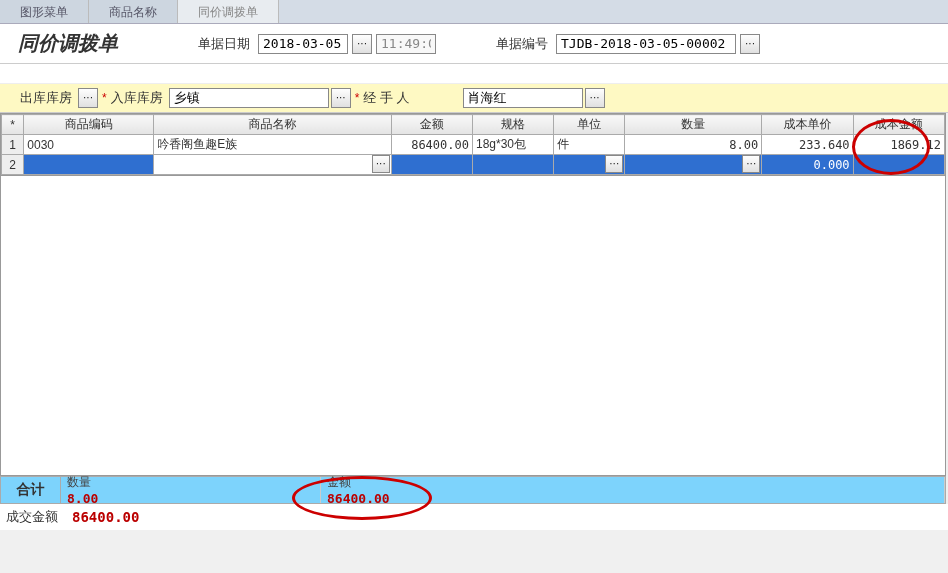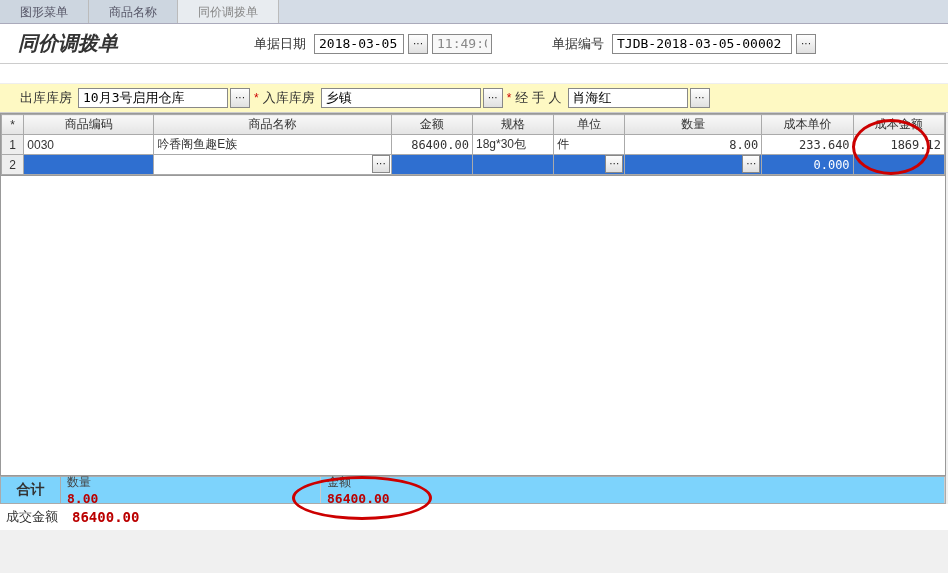--- a/index.html
+++ b/index.html
@@ -173,48 +173,47 @@
 <body>
 
 <div class="tabs">
   <div class="tab">图形菜单</div>
   <div class="tab">商品名称</div>
   <div class="tab active">同价调拨单</div>
 </div>
 
 <div class="header-bar">
   <div class="title">同价调拨单</div>
-  <div class="field-group" style="margin-left:120px">
+  <div class="field-group" style="margin-left:64px">
     <span class="label">单据日期</span>
     <input class="input" style="width: 90px;" value="2018-03-05">
     <button class="btn-ellipsis">···</button>
     <input class="input readonly" style="width: 60px;" value="11:49:08">
   </div>
   <div class="field-group" style="margin-left:60px">
     <span class="label">单据编号</span>
     <input class="input" style="width: 180px;" value="TJDB-2018-03-05-00002">
     <button class="btn-ellipsis">···</button>
   </div>
 </div>
 
 <div style="height:20px;background:#fff;border-bottom:1px solid #eee"></div>
 
 <div class="filter-row">
   <span class="label">出库库房</span>
-  <input class="input" style="width: 150px;" value="10月3号启用仓库">
   <button class="btn-ellipsis">···</button>
   <span class="red-star">*</span>
 
   <span class="label">入库库房</span>
   <input class="input" style="width: 160px;" value="乡镇">
   <button class="btn-ellipsis">···</button>
   <span class="red-star">*</span>
 
   <span class="label">经 手 人</span>
-  <input class="input" style="width: 120px;" value="肖海红">
+  <input class="input" style="width: 120px; margin-left: 47px;" value="肖海红">
   <button class="btn-ellipsis">···</button>
 </div>
 
 <div class="relwrap">
 <div class="grid">
   <table>
     <colgroup>
       <col style="width:22px">
           <col style="width:128px">
           <col style="width:234px">

